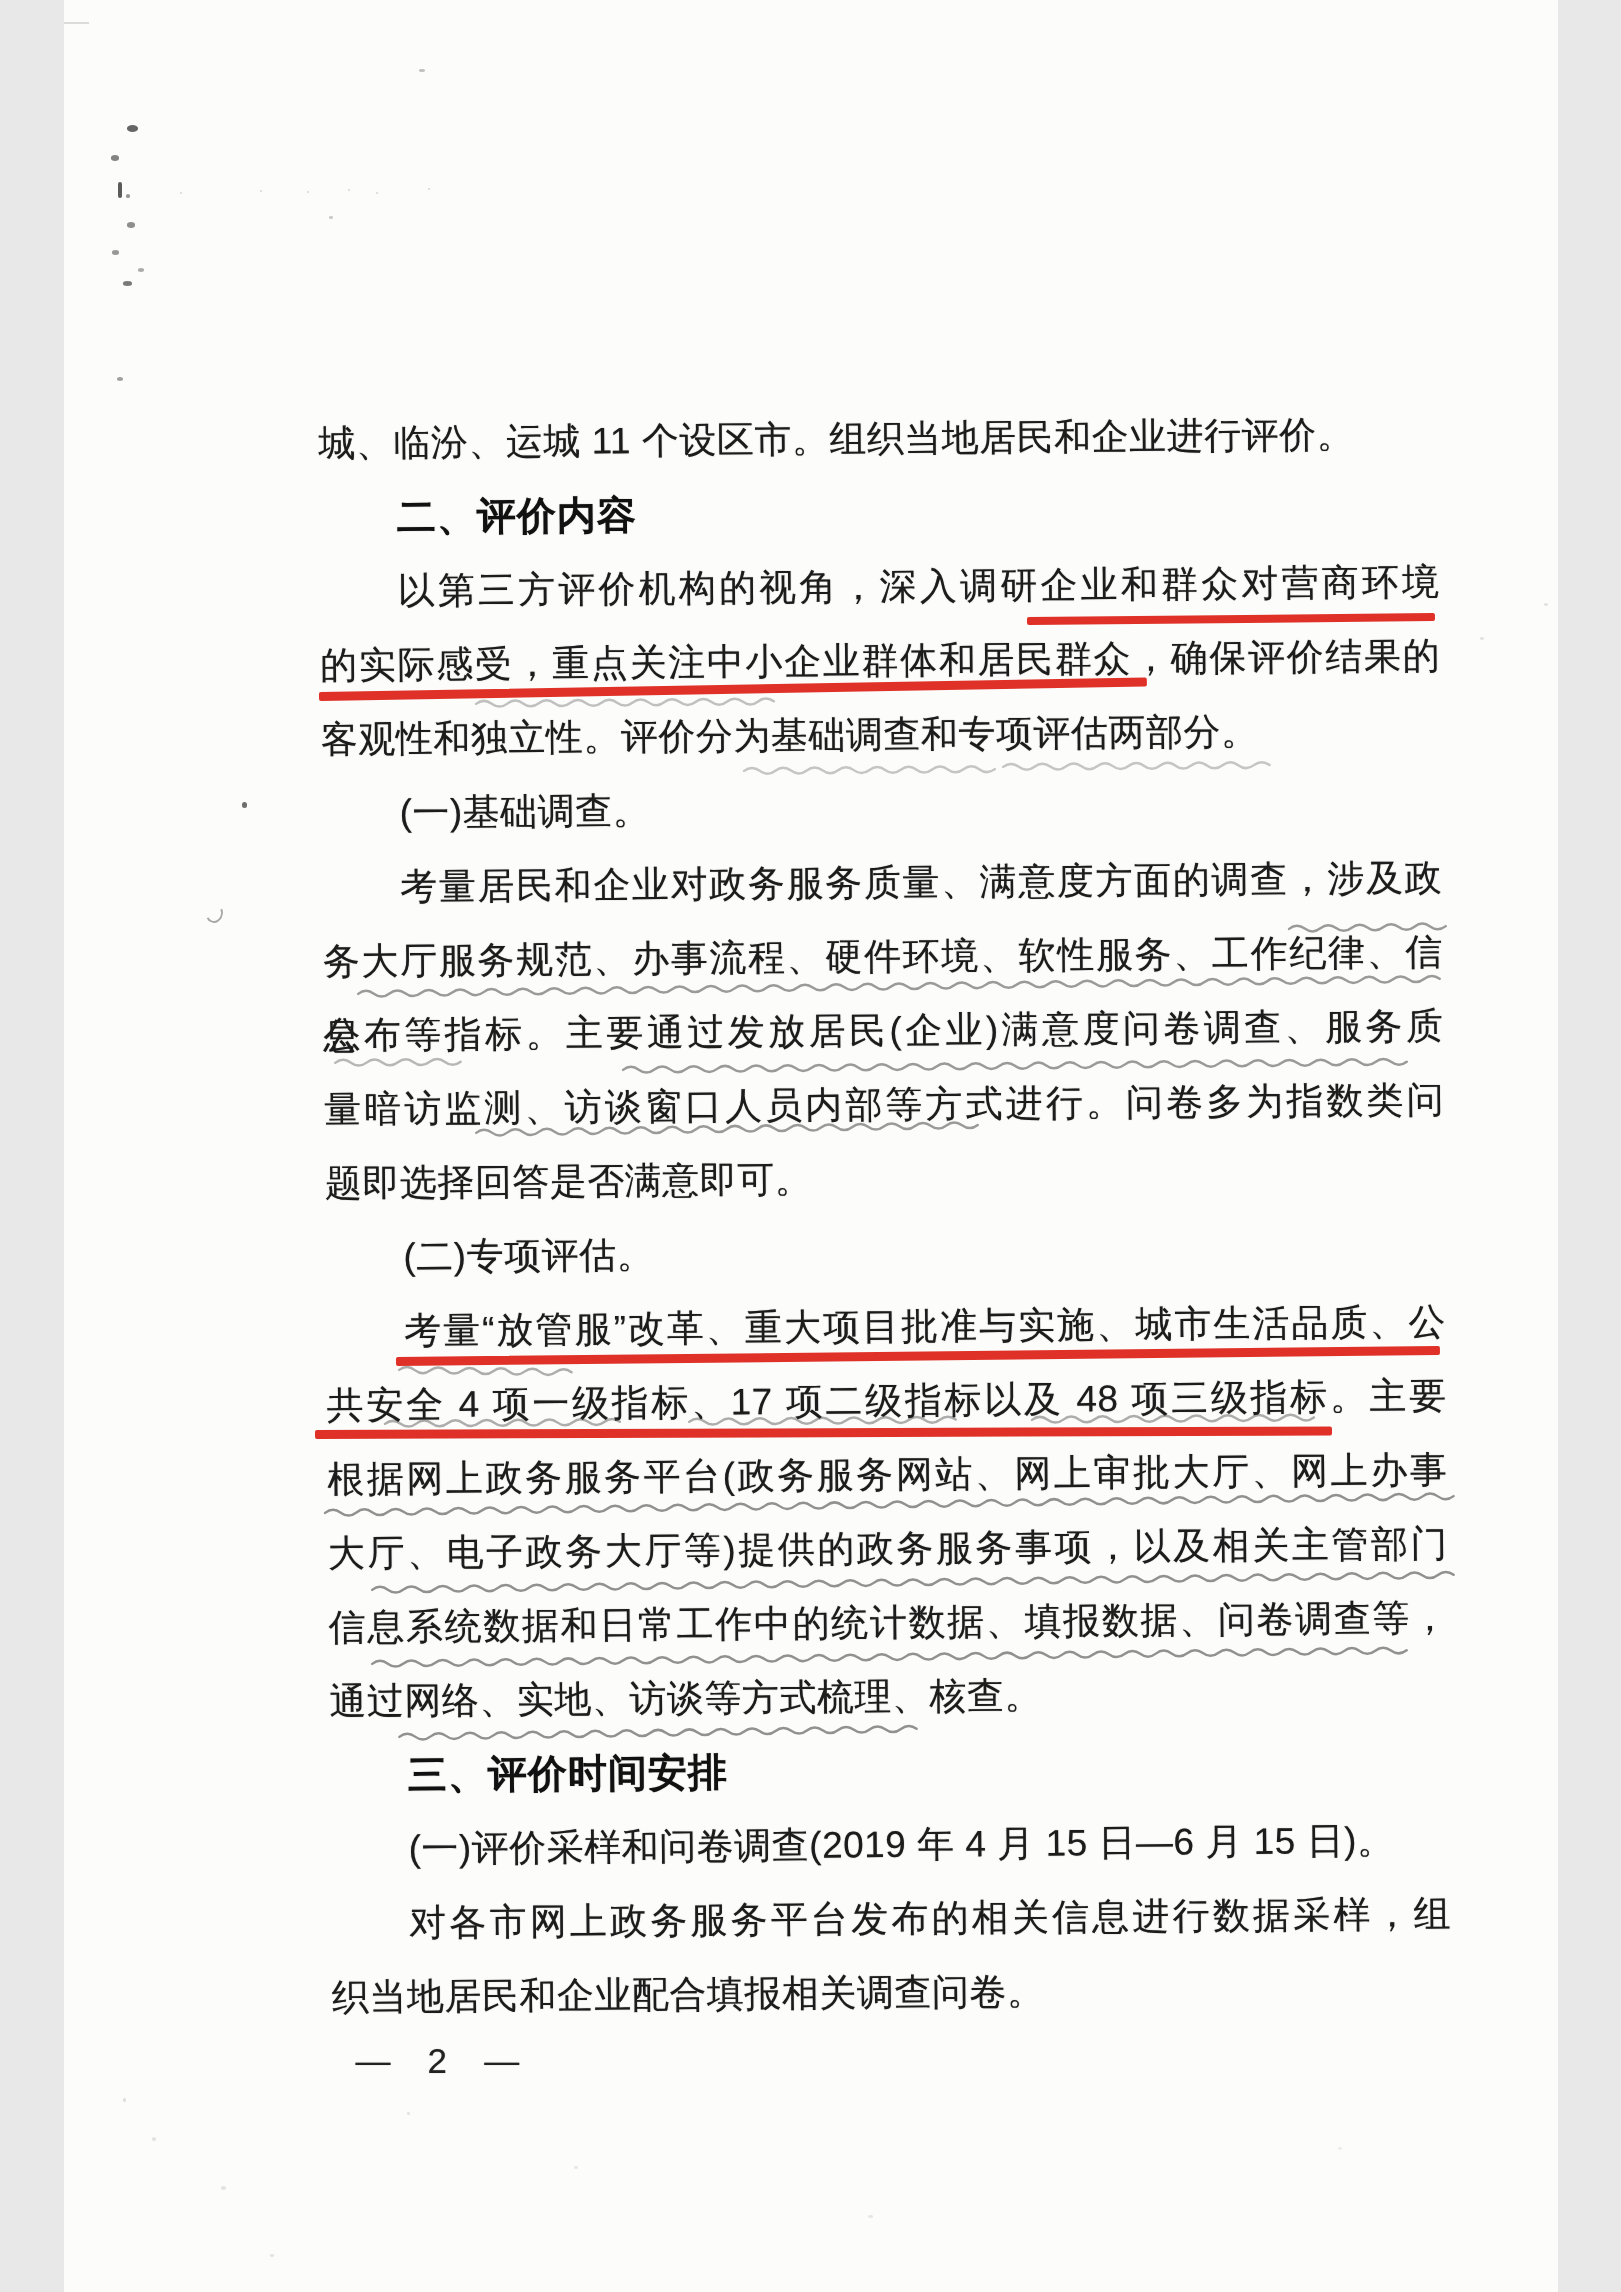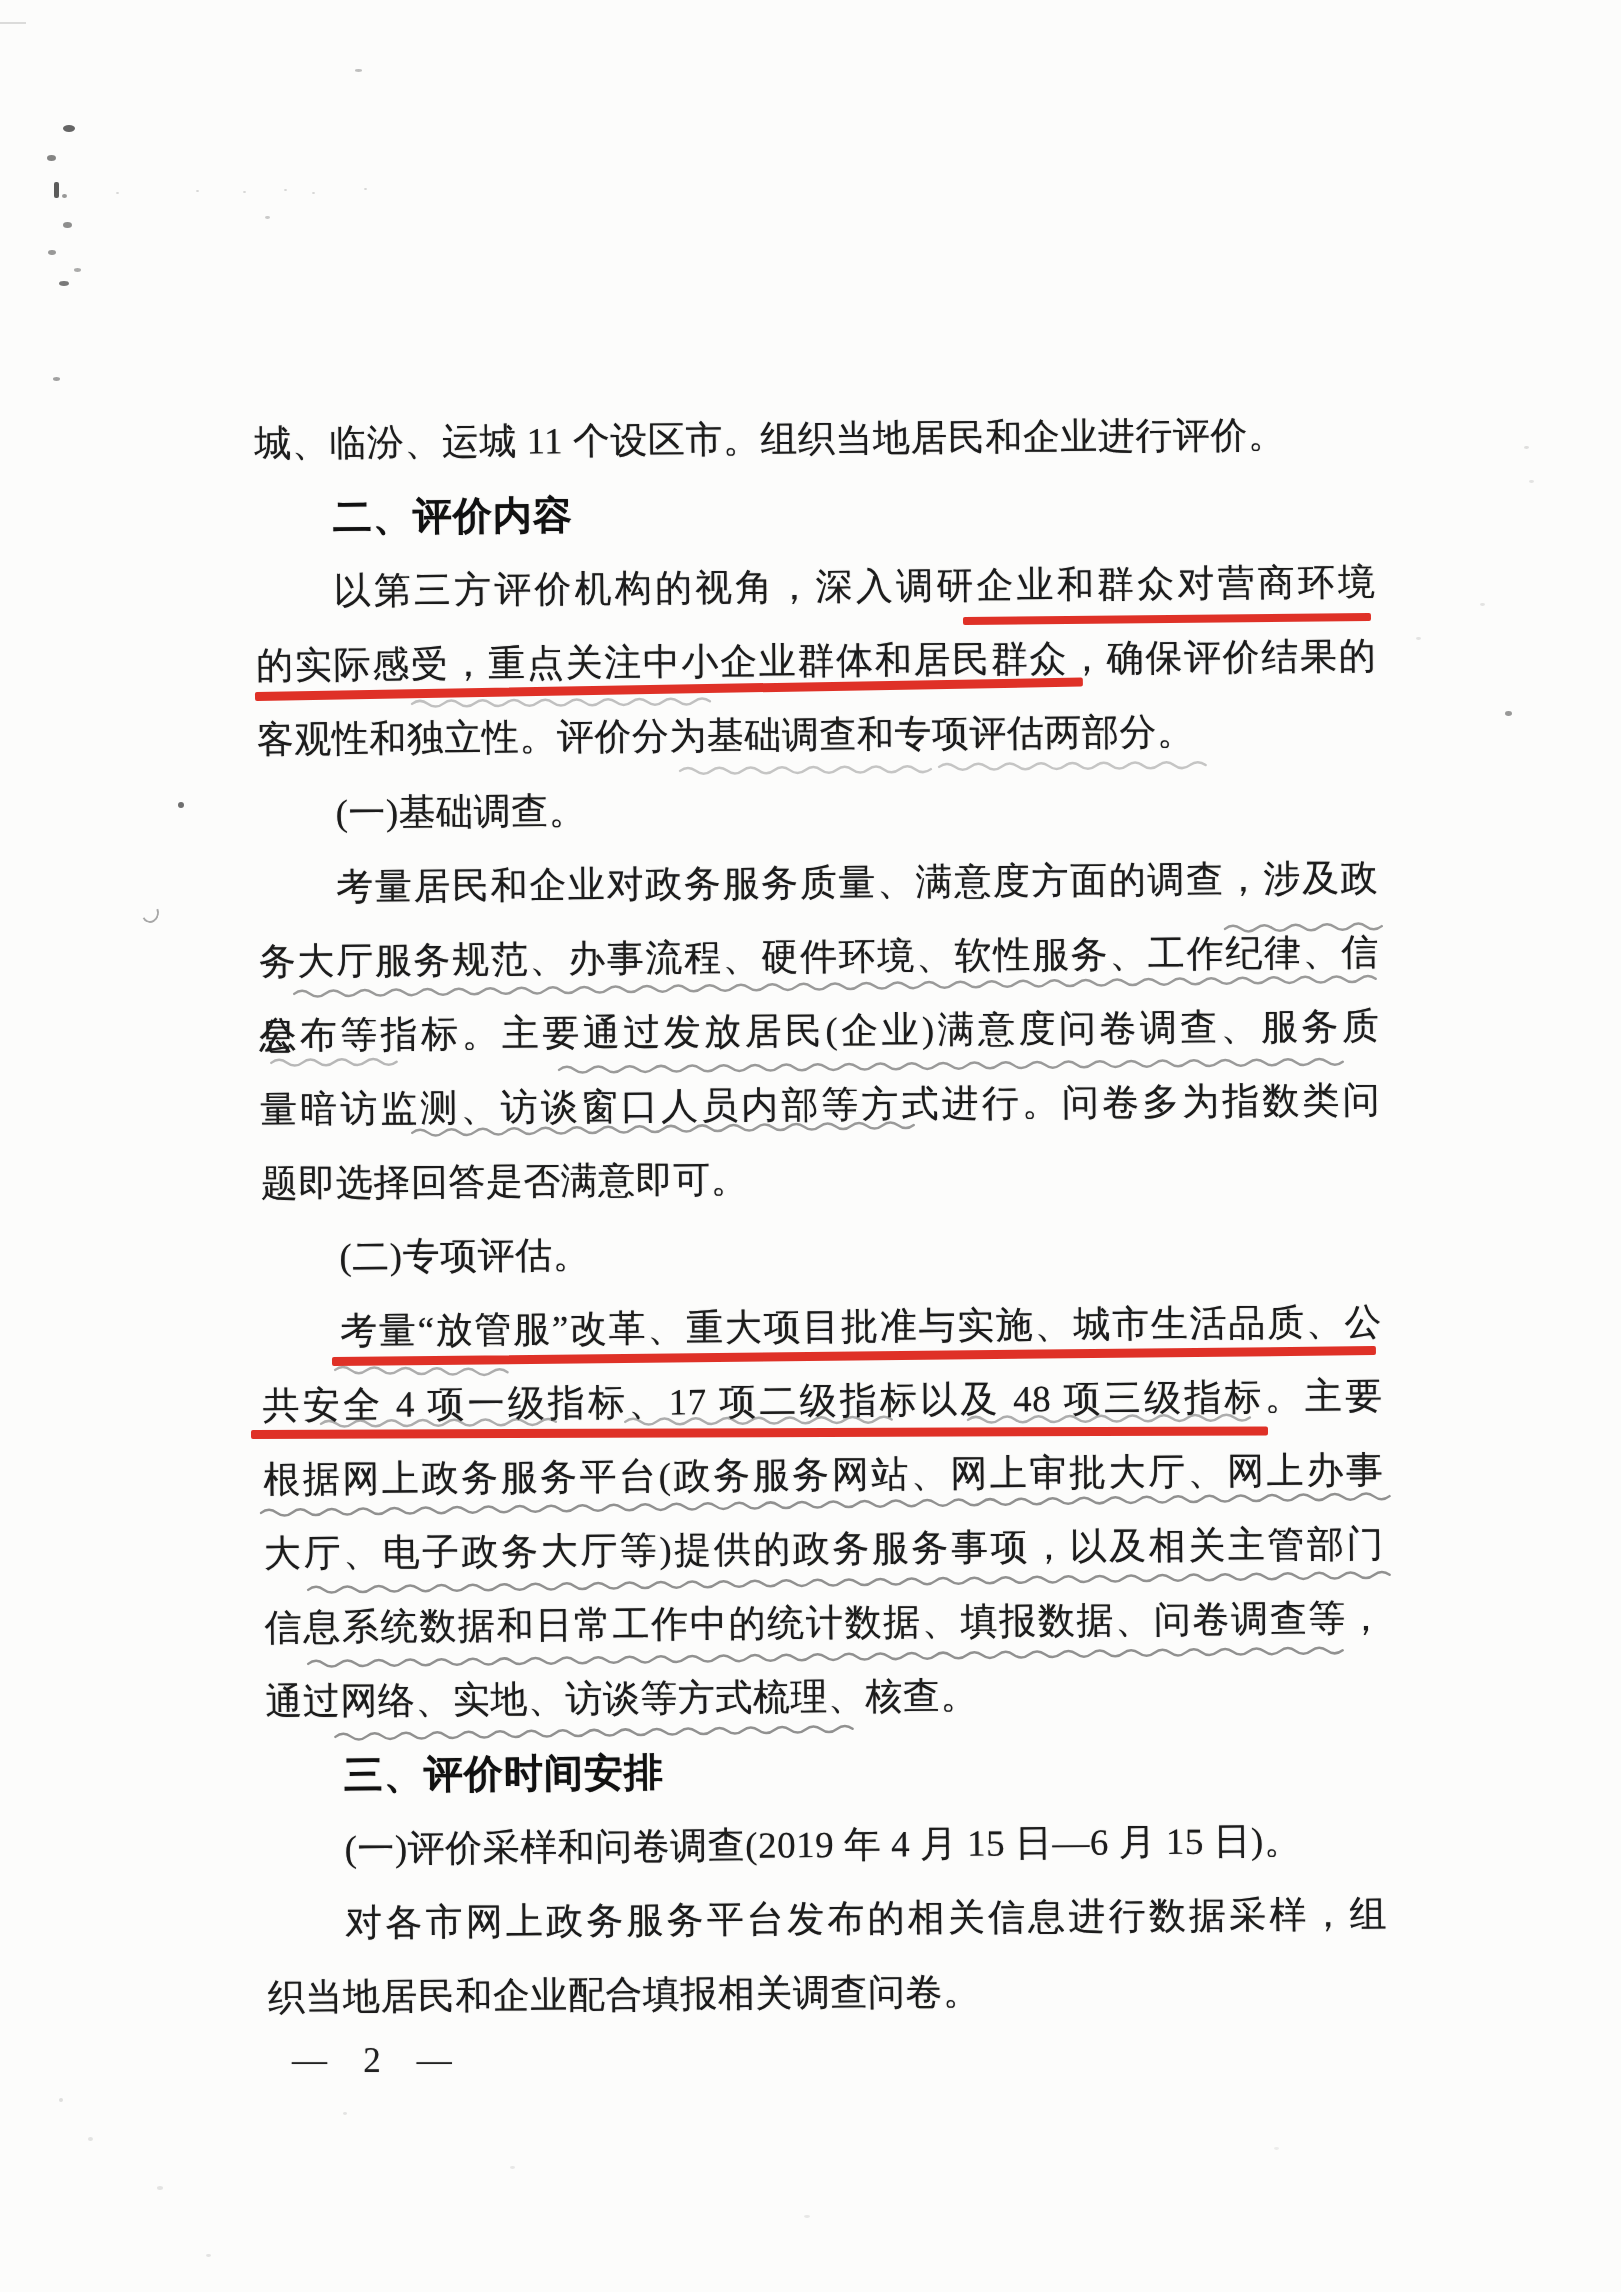--- a/index.html
+++ b/index.html
@@ -1,22 +1,22 @@
 <!DOCTYPE html>
 <html style="--red: #dc2015; --pencil: #3a3a3a;"><head>
 <meta charset="utf-8">
 <style>
   html,body{margin:0;padding:0;background:#e8e8e8;}
   .page{
     position:relative;
-    width:1621px;height:2293px;
+    width:1494px;height:2293px;
     margin:0 auto;
     background:#fcfcfb;
     overflow:hidden;
-    font-family:Liberation Serif, serif;
+    font-family:Liberation Sans, sans-serif;
     color:#1c1c1c;
   }
   .col{
     position:absolute;left:254px;top:407px;width:1120px;
     transform:rotate(-0.5deg);
     transform-origin:0 0;
   }
   .ln{
     position:relative;
     height:74px;line-height:74px;

